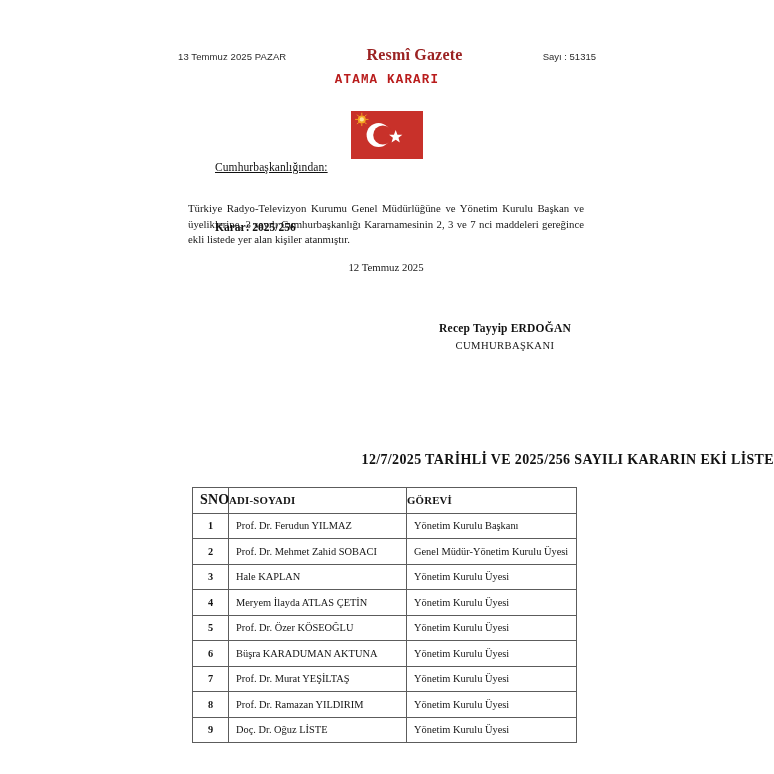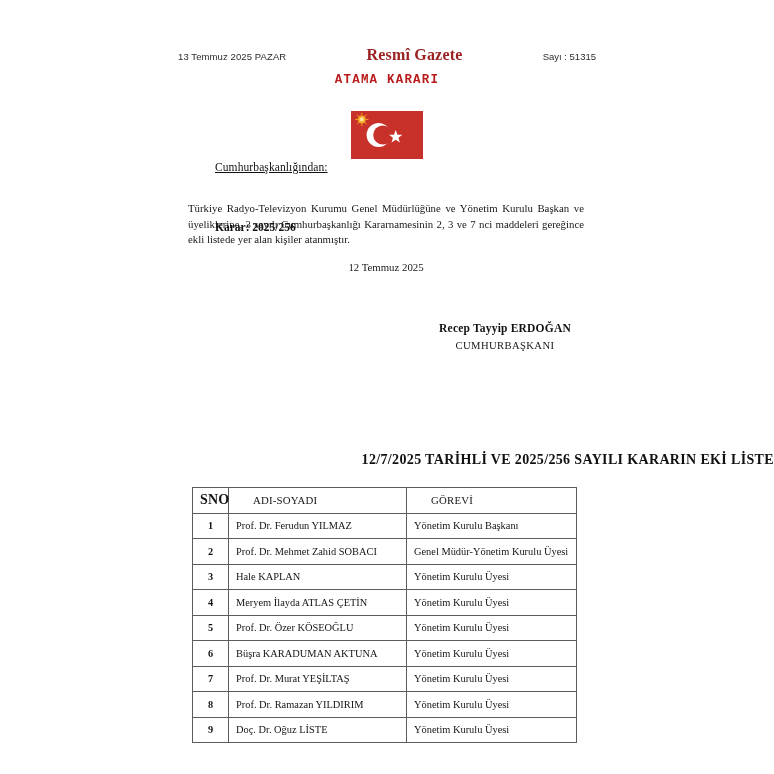--- a/index.html
+++ b/index.html
@@ -195,22 +195,22 @@
 
   table.annex th.h-sno {
     text-align: center;
     font-weight: bold;
     font-size: 14px;
     letter-spacing: 0.2px;
     padding-left: 7px;
   }
   table.annex th.h-text {
     text-align: left;
-    font-weight: normal;
-    padding-left: 24px;
+    font-weight: bold;
+    padding-left: 0;
     font-size: 10.8px;
     letter-spacing: 0.2px;
   }
   table.annex td.t-sno {
     text-align: center;
     font-weight: bold;
     font-size: 10.3px;
   }
   table.annex td.t-text {
     text-align: left;

